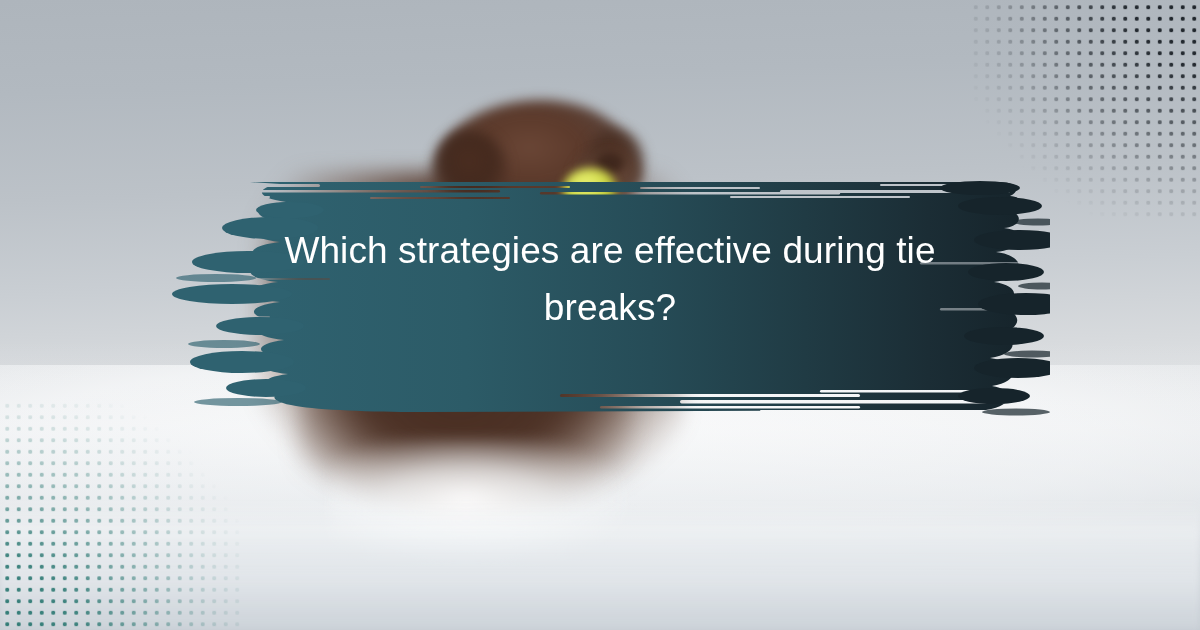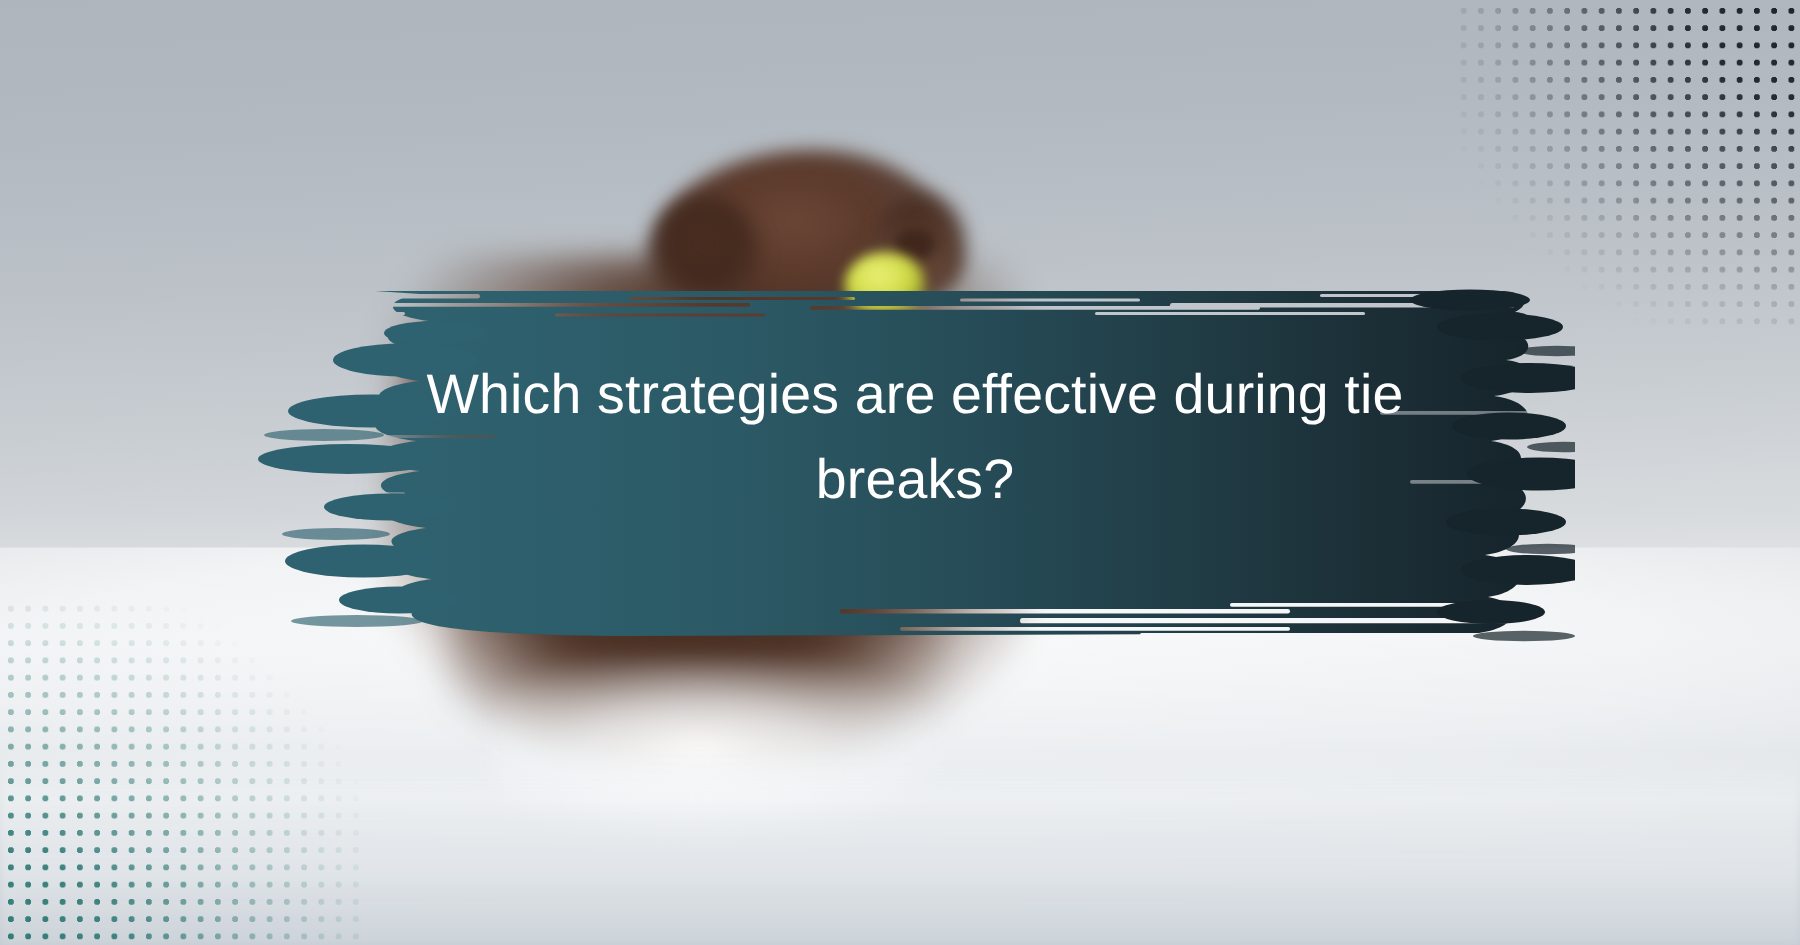--- a/index.html
+++ b/index.html
@@ -192,21 +192,21 @@
       radial-gradient(circle at center, #2f7a74 1.9px, rgba(47,122,116,0) 2.2px);
     background-size: 11.5px 11.5px;
     -webkit-mask-image: radial-gradient(125% 125% at 0% 100%, rgba(0,0,0,1) 0%, rgba(0,0,0,0.9) 28%, rgba(0,0,0,0.5) 52%, rgba(0,0,0,0.16) 74%, rgba(0,0,0,0) 90%);
     mask-image: radial-gradient(125% 125% at 0% 100%, rgba(0,0,0,1) 0%, rgba(0,0,0,0.9) 28%, rgba(0,0,0,0.5) 52%, rgba(0,0,0,0.16) 74%, rgba(0,0,0,0) 90%);
   }
 
   
   .banner {
     position: absolute;
     left: 120px;
-    top: 178px;
+    top: 166px;
     width: 930px;
     height: 262px;
   }
   .banner svg {
     position: absolute;
     inset: 0;
     width: 100%;
     height: 100%;
     display: block;
   }

